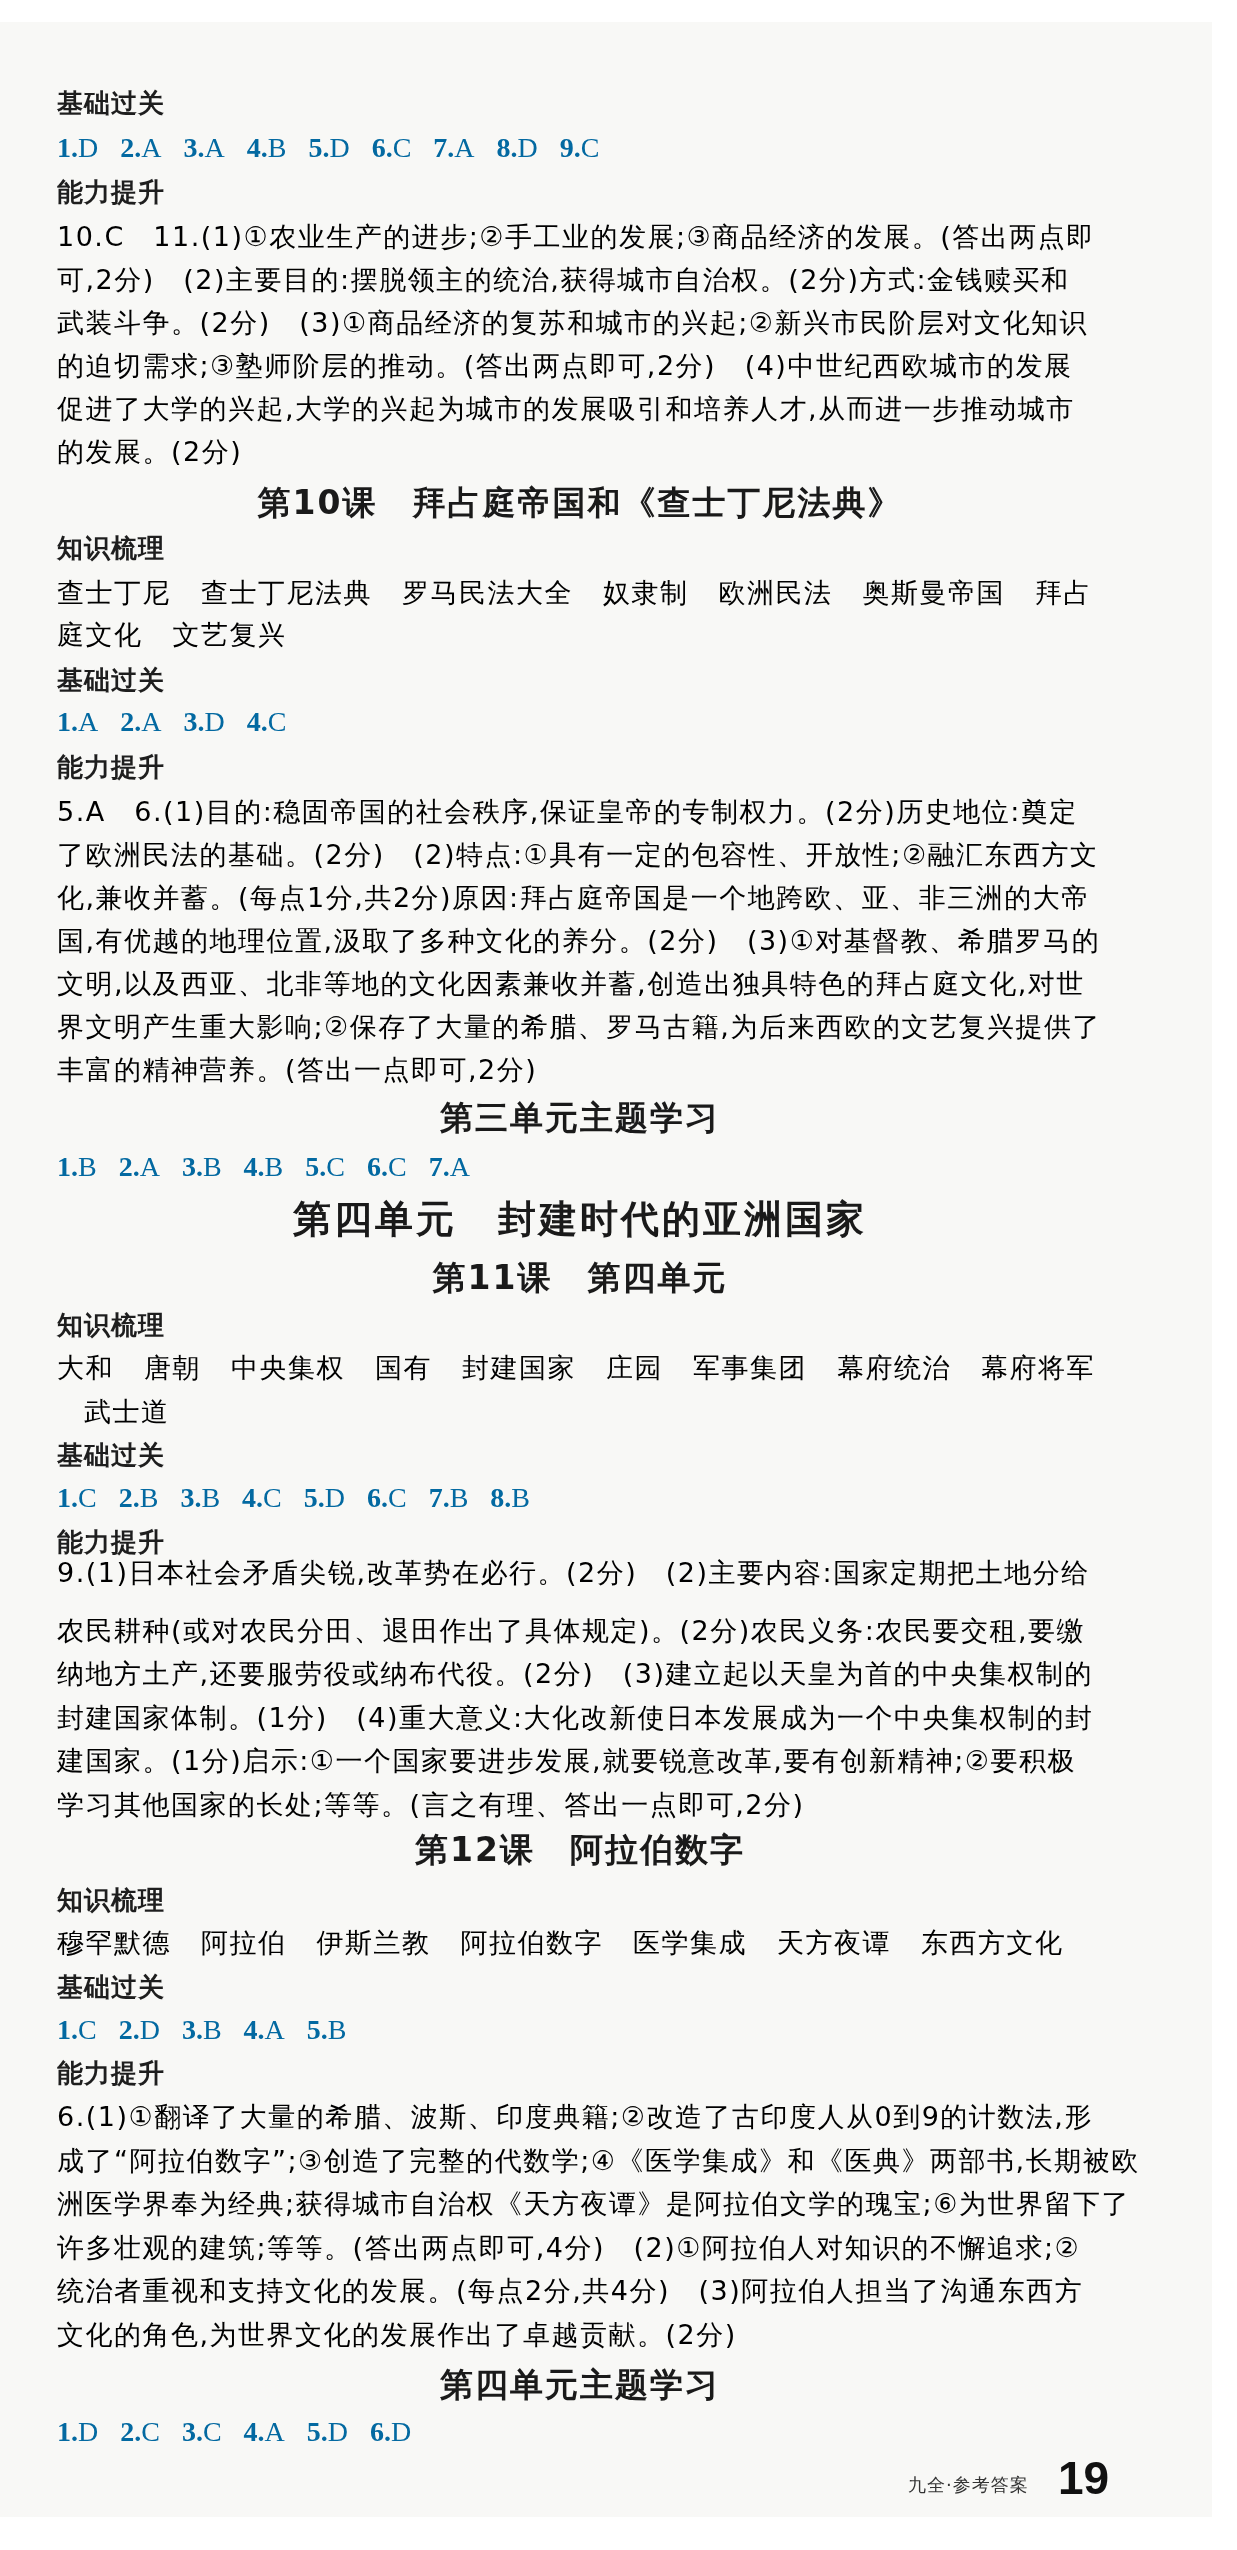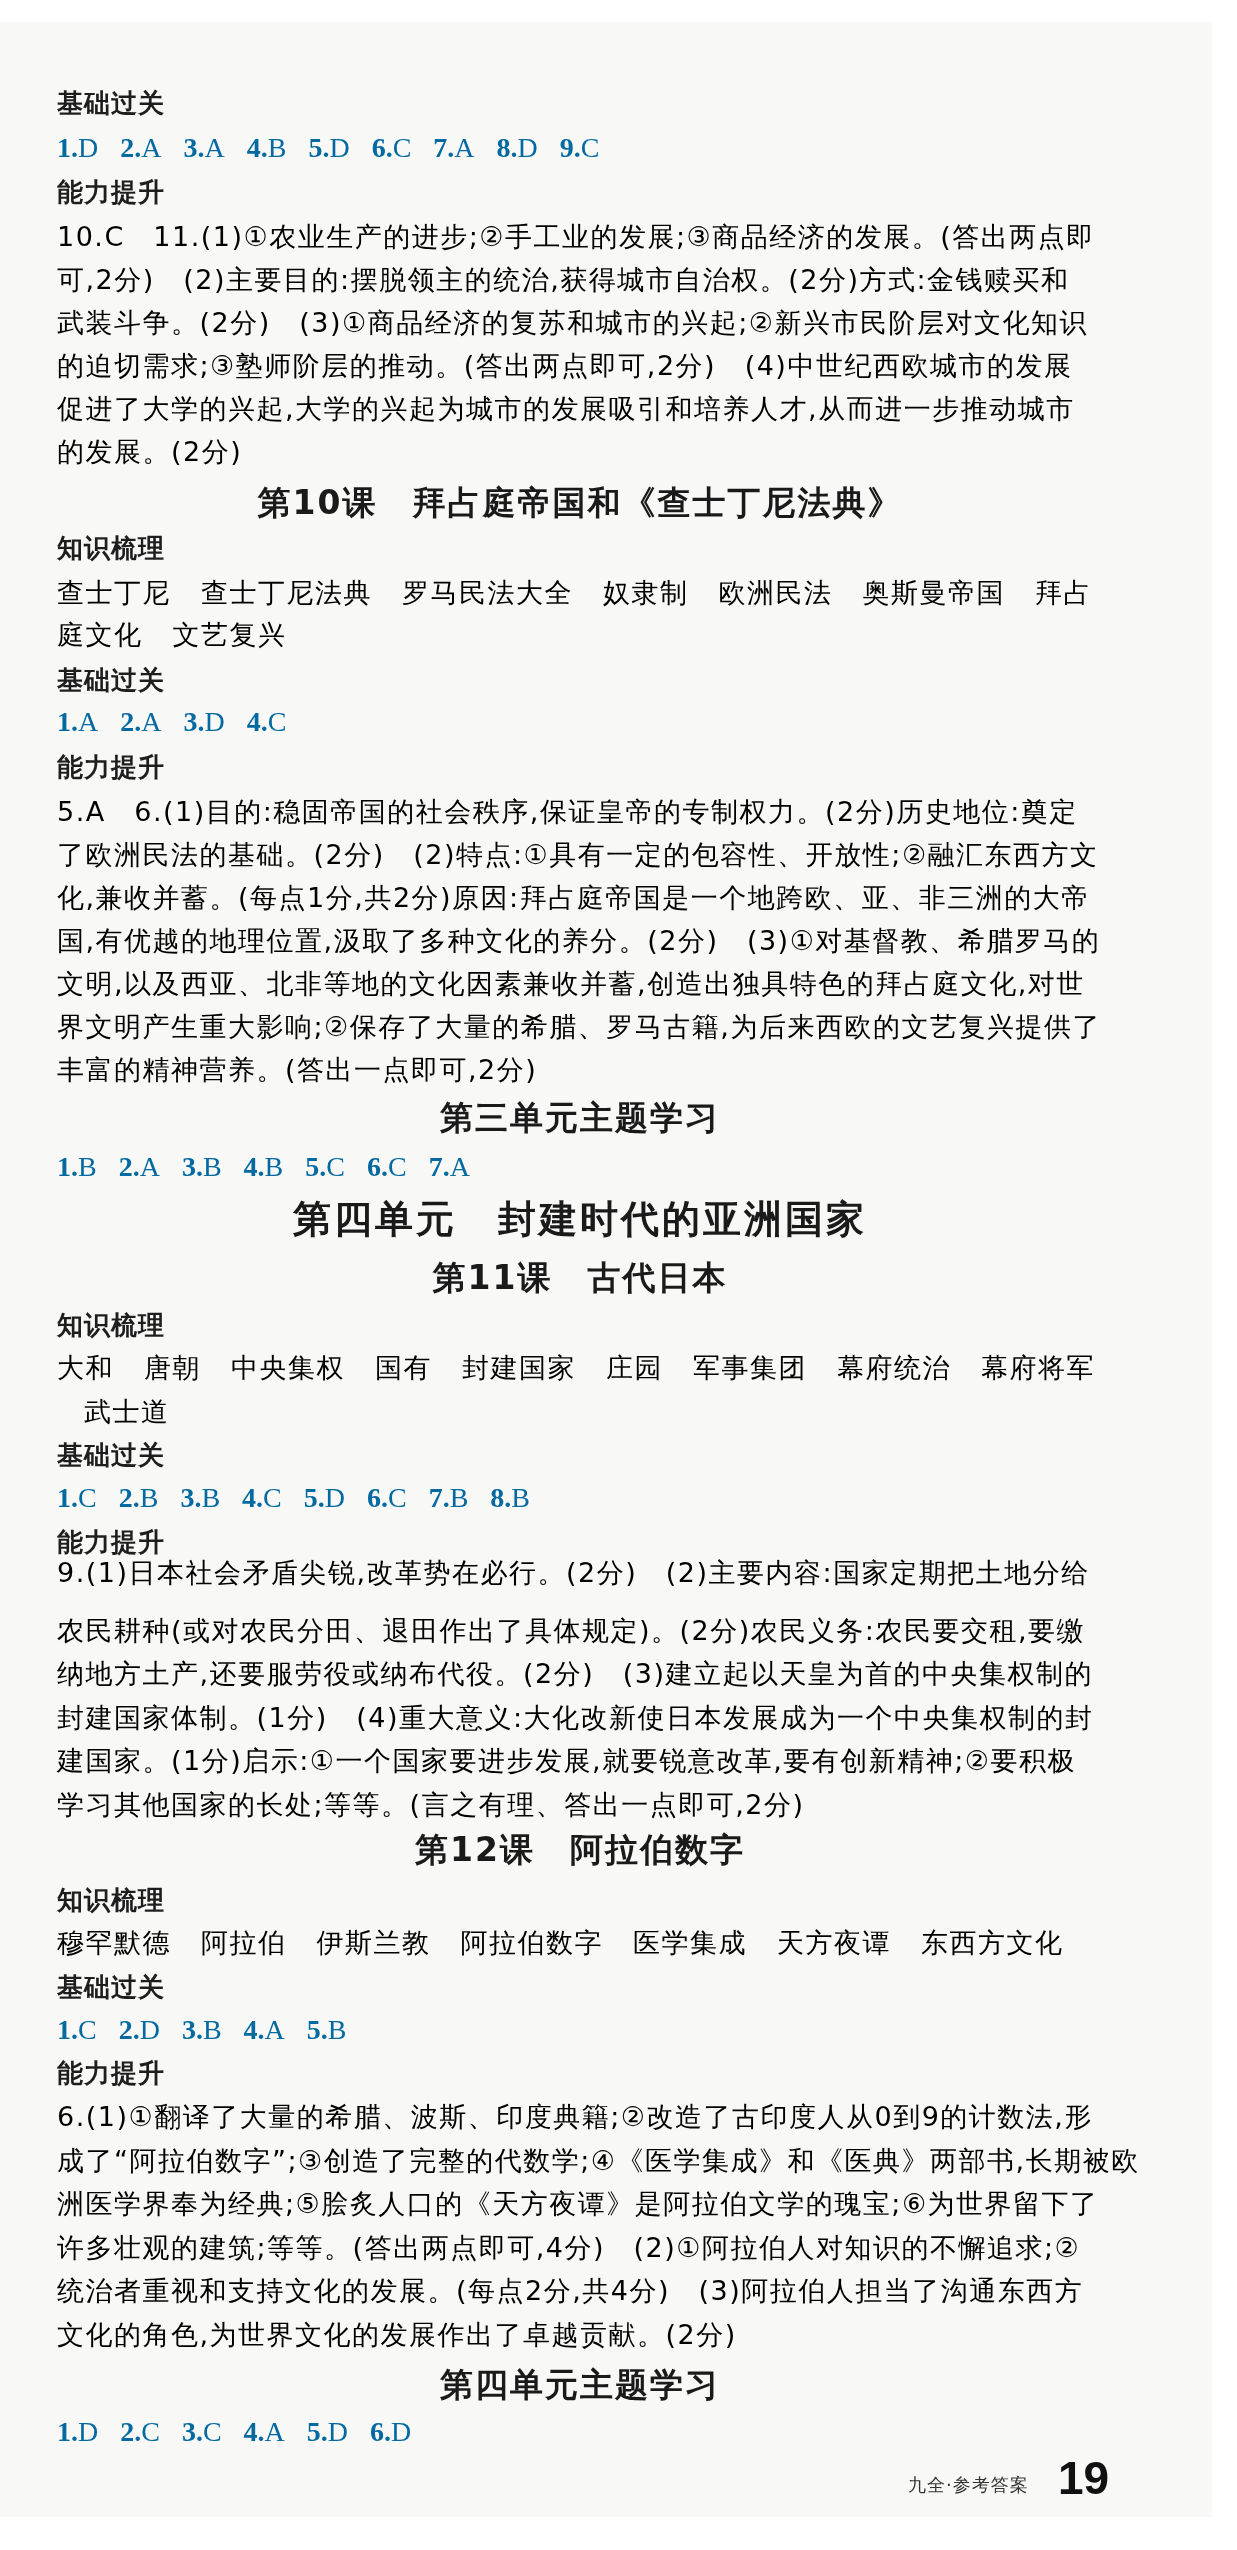--- a/index.html
+++ b/index.html
@@ -73,21 +73,21 @@
 <div class="label" style="top:660px">基础过关</div>
 <div class="answers" style="top:702px"><span class="ans"><span class="num">1.</span><span>A</span></span><span class="ans"><span class="num">2.</span><span>A</span></span><span class="ans"><span class="num">3.</span><span>D</span></span><span class="ans"><span class="num">4.</span><span>C</span></span></div>
 <div class="label" style="top:747px">能力提升</div>
 <div></div>
 
 <div class="heading" style="top:1095px">第三单元主题学习</div>
 <div class="answers" style="top:1147px"><span class="ans"><span class="num">1.</span><span>B</span></span><span class="ans"><span class="num">2.</span><span>A</span></span><span class="ans"><span class="num">3.</span><span>B</span></span><span class="ans"><span class="num">4.</span><span>B</span></span><span class="ans"><span class="num">5.</span><span>C</span></span><span class="ans"><span class="num">6.</span><span>C</span></span><span class="ans"><span class="num">7.</span><span>A</span></span></div>
 
 <div class="heading unit" style="top:1193px">第四单元　封建时代的亚洲国家</div>
 
-<div class="heading" style="top:1255px">第11课　古代日本</div>
+<div class="heading" style="top:1255px">第11课　第四单元</div>
 <div class="label" style="top:1305px">知识梳理</div>
 <div class="line terms" style="top:1348px"><span class="term">大和</span><span class="term">唐朝</span><span class="term">中央集权</span><span class="term">国有</span><span class="term">封建国家</span><span class="term">庄园</span><span class="term">军事集团</span><span class="term">幕府统治</span><span class="term">幕府将军</span></div>
 <div class="line terms indent" style="top:1392px"><span class="term">武士道</span></div>
 <div class="label" style="top:1435px">基础过关</div>
 <div class="answers" style="top:1478px"><span class="ans"><span class="num">1.</span><span>C</span></span><span class="ans"><span class="num">2.</span><span>B</span></span><span class="ans"><span class="num">3.</span><span>B</span></span><span class="ans"><span class="num">4.</span><span>C</span></span><span class="ans"><span class="num">5.</span><span>D</span></span><span class="ans"><span class="num">6.</span><span>C</span></span><span class="ans"><span class="num">7.</span><span>B</span></span><span class="ans"><span class="num">8.</span><span>B</span></span></div>
 <div class="label" style="top:1522px">能力提升</div>
 <div></div>
 
 <div class="heading" style="top:1827px">第12课　阿拉伯数字</div>
 <div class="label" style="top:1880px">知识梳理</div>
@@ -117,16 +117,16 @@
 <div class="line" style="top: 1007px;">界文明产生重大影响;②保存了大量的希腊、罗马古籍,为后来西欧的文艺复兴提供了</div>
 <div class="line" style="top: 1050px;">丰富的精神营养。(答出一点即可,2分)</div>
 <div class="line" style="top: 1513px; margin-top: 40px;">9.(1)日本社会矛盾尖锐,改革势在必行。(2分)　(2)主要内容:国家定期把土地分给</div>
 <div class="line" style="top: 1610.5px;">农民耕种(或对农民分田、退田作出了具体规定)。(2分)农民义务:农民要交租,要缴</div>
 <div class="line" style="top: 1654px;">纳地方土产,还要服劳役或纳布代役。(2分)　(3)建立起以天皇为首的中央集权制的</div>
 <div class="line" style="top: 1697.5px;">封建国家体制。(1分)　(4)重大意义:大化改新使日本发展成为一个中央集权制的封</div>
 <div class="line" style="top: 1741px;">建国家。(1分)启示:①一个国家要进步发展,就要锐意改革,要有创新精神;②要积极</div>
 <div class="line" style="top: 1784.5px;">学习其他国家的长处;等等。(言之有理、答出一点即可,2分)</div>
 <div class="line" style="top: 2097px;">6.(1)①翻译了大量的希腊、波斯、印度典籍;②改造了古印度人从0到9的计数法,形</div>
 <div class="line" style="top: 2140.5px;">成了“阿拉伯数字”;③创造了完整的代数学;④《医学集成》和《医典》两部书,长期被欧</div>
-<div class="line" style="top: 2184px;">洲医学界奉为经典;⑤脍炙人口的《天方夜谭》是阿拉伯文学的瑰宝;⑥为世界留下了</div>
+<div class="line" style="top: 2184px;">洲医学界奉为经典;获得城市自治权《天方夜谭》是阿拉伯文学的瑰宝;⑥为世界留下了</div>
 <div class="line" style="top: 2227.5px;">许多壮观的建筑;等等。(答出两点即可,4分)　(2)①阿拉伯人对知识的不懈追求;②</div>
 <div class="line" style="top: 2271px;">统治者重视和支持文化的发展。(每点2分,共4分)　(3)阿拉伯人担当了沟通东西方</div>
 <div class="line" style="top: 2314.5px;">文化的角色,为世界文化的发展作出了卓越贡献。(2分)</div>
 
 </body></html>

